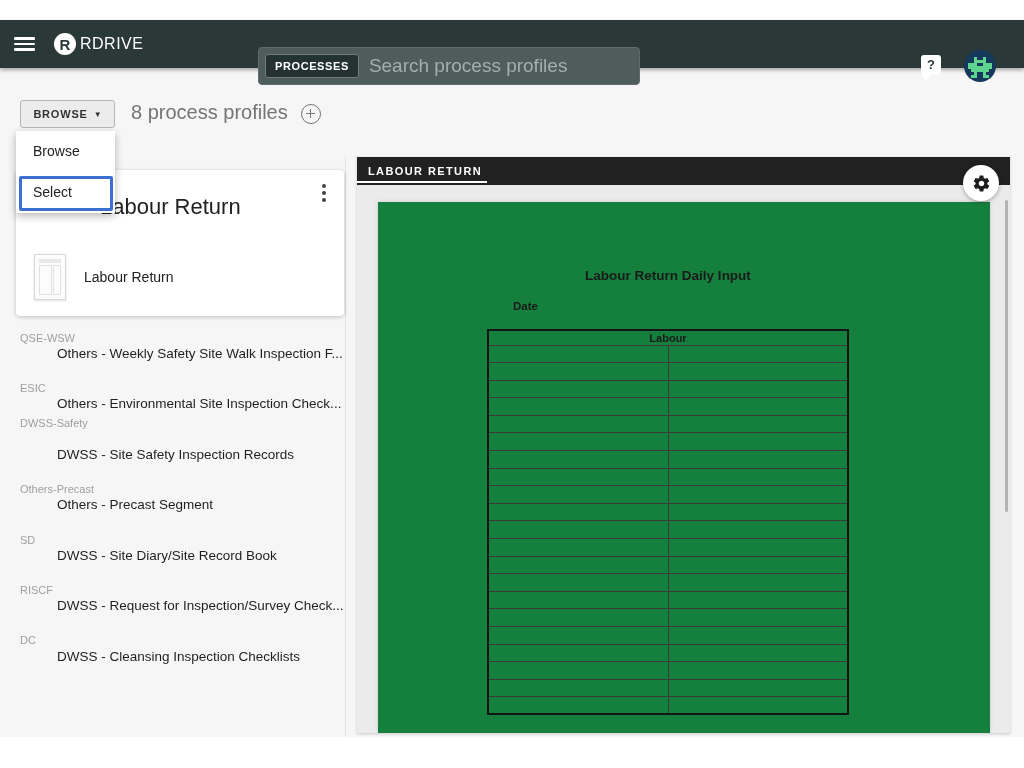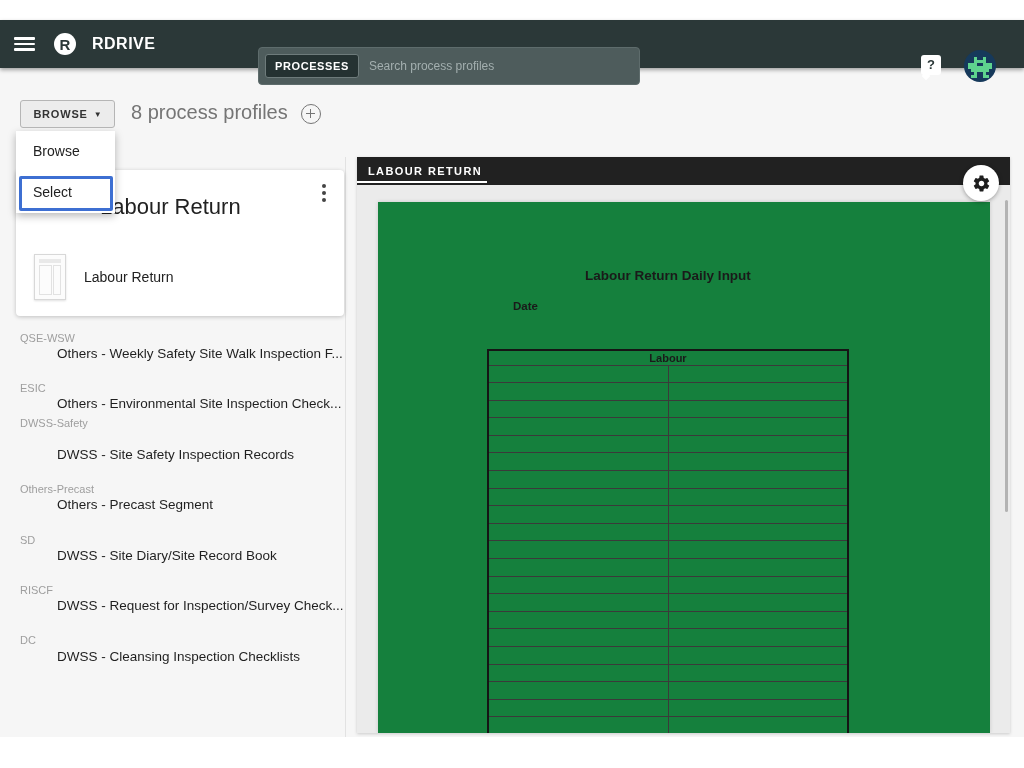--- a/index.html
+++ b/index.html
@@ -8,26 +8,26 @@
   .abs { position:absolute; }
 
   
   #topbar { left:0; top:20px; width:1024px; height:48px; background:#2b3838;
             box-shadow:0 2px 4px rgba(0,0,0,.35); z-index:20; }
   #hamburger { left:14px; top:17px; width:21px; height:14px; cursor:pointer; }
   #hamburger span { display:block; height:2.6px; background:#fff; margin-bottom:3px; border-radius:1px; }
   #logo { left:54px; top:13px; height:22px; display:flex; align-items:center; }
   #logo-mark { width:22px; height:22px; border-radius:50%; background:#fff; color:#2b3838;
                font-weight:bold; font-size:15px; text-align:center; line-height:23px; }
-  #logo-text { color:#fff; font-size:16px; font-weight:bold; letter-spacing:.5px; margin-left:16px; }
+  #logo-text { color:#fff; font-size:16px; font-weight:normal; letter-spacing:.5px; margin-left:4px; }
   #searchbox { left:258px; top:27px; width:382px; height:38px; background:#4e5c5c;
                border:1px solid #5e6c6c; border-radius:4px; display:flex; align-items:center; }
   #scope-chip { margin-left:6px; background:#253232; border:1px solid #6e7b7b; border-radius:3px;
                 color:#fff; font-size:11px; font-weight:bold; letter-spacing:.6px; padding:5px 9px; }
-  #search-placeholder { color:#a3afaf; font-size:12px; margin-left:10px; }
+  #search-placeholder { color:#a3afaf; font-size:19px; margin-left:10px; }
   #help-btn { left:921px; top:35px; width:20px; height:20px; background:#fff; border-radius:3px;
               color:#2b3838; font-size:13px; font-weight:bold; text-align:center; line-height:20px; }
   #help-tail { left:923px; top:53px; width:6px; height:6px; background:#fff; transform:rotate(45deg); }
   #avatar { left:964px; top:30px; width:32px; height:32px; border-radius:50%; background:#16395b;
             overflow:hidden; }
 
   
   #content-bg { left:0; top:68px; width:1024px; height:669px; background:#f6f6f6; z-index:0; }
 
   
@@ -85,21 +85,21 @@
   #page { position:absolute; left:21px; top:45px; width:612px; height:531px; background:#15803d;
           box-shadow:0 0 4px rgba(0,0,0,.15); overflow:hidden; }
   #scroll-thumb { position:absolute; left:648px; top:43px; width:3px; height:312px;
                   background:#b3b3b3; border-radius:2px; }
 
   
   #doc-title { position:absolute; left:109px; top:66px; width:362px; text-align:center;
                font-size:13.5px; font-weight:bold; color:#1a1a1a; }
   #doc-date { position:absolute; left:114px; top:98px; font-size:11.5px; font-weight:bold; color:#1a1a1a;padding-left:21px; }
   #labour-table { position:absolute; left:109px; top:127px; width:362px; border-collapse:collapse;
-                  border:2px solid #151515; table-layout:fixed;margin-top:20px; }
+                  border:2px solid #151515; table-layout:fixed; }
   #labour-table th, #labour-table td { border:1px solid #3a3a3a; }
   #labour-table th { font-size:11px; font-weight:bold; color:#1a1a1a; height:15px; text-align:center; }
   #labour-table td { height:17.6px; }
   #labour-table .c1 { width:65.2%; }
   #labour-table .c2 { width:34.8%; }
 </style>
 </head>
 <body>
 
 <div class="abs" id="content-bg"></div>

